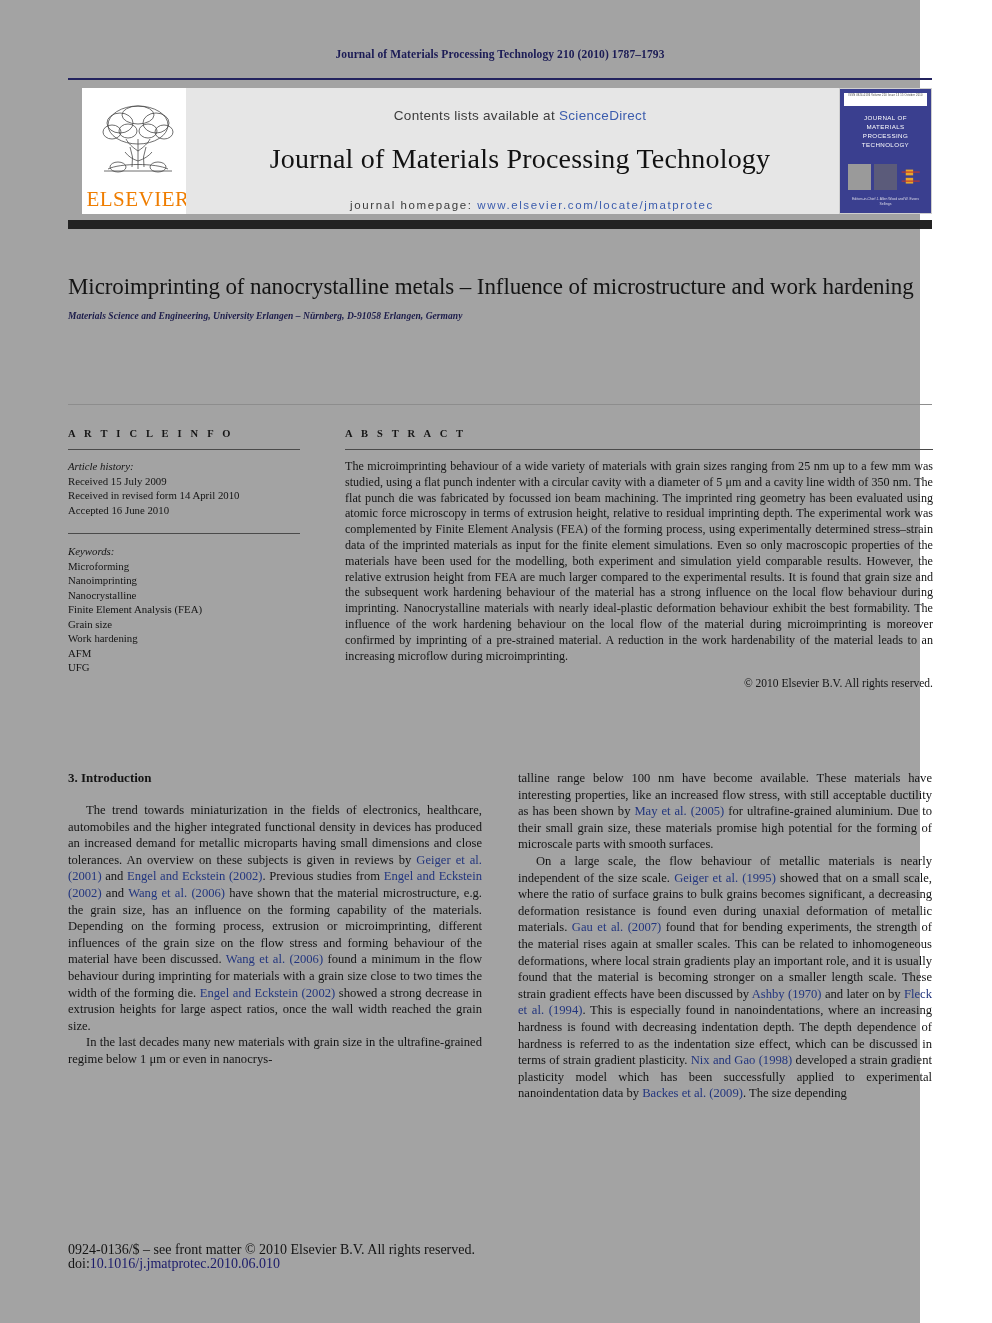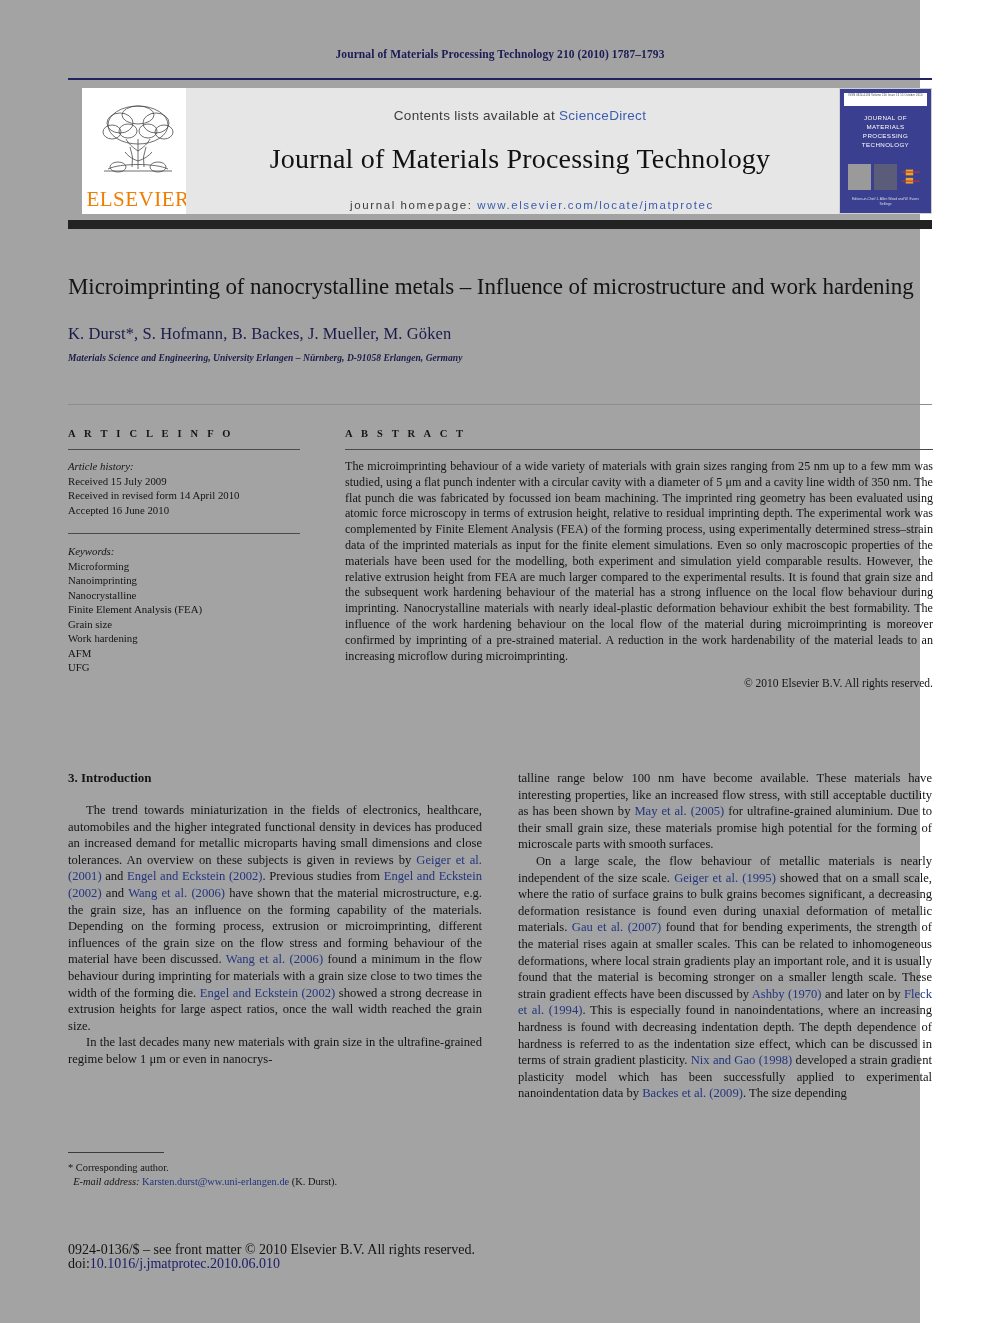--- a/index.html
+++ b/index.html
@@ -419,21 +419,20 @@
       </div>
       <div class="cover-foot">Editors-in-Chief
 J. Allen Wood and W. Evans Sellings</div>
     </div>
   </div>
 
   <div class="black-bar"></div>
 
   <div class="title-block">
     <h1 class="paper-title">Microimprinting of nanocrystalline metals – Influence of microstructure and work hardening</h1>
-    <div class="authors">K. Durst*, S. Hofmann, B. Backes, J. Mueller, M. Göken</div>
     <div class="affiliation">Materials Science and Engineering, University Erlangen – Nürnberg, D-91058 Erlangen, Germany</div>
   </div>
   <div class="rule-under-title"></div>
 
   <div class="info-col">
     <div class="sec-head">A R T I C L E    I N F O</div>
     <div class="hr-thin"></div>
     <div class="info-body">
       <span class="lbl">Article history:</span>
       <span>Received 15 July 2009</span><br>
@@ -465,28 +464,19 @@
     <div class="h2">3.  Introduction</div>
     <p class="p">The trend towards miniaturization in the fields of electronics, healthcare, automobiles and the higher integrated functional density in devices has produced an increased demand for metallic microparts having small dimensions and close tolerances. An overview on these subjects is given in reviews by <span class="cite">Geiger et al. (2001)</span> and <span class="cite">Engel and Eckstein (2002)</span>. Previous studies from <span class="cite">Engel and Eckstein (2002)</span> and <span class="cite">Wang et al. (2006)</span> have shown that the material microstructure, e.g. the grain size, has an influence on the forming capability of the materials. Depending on the forming process, extrusion or microimprinting, different influences of the grain size on the flow stress and forming behaviour of the material have been discussed. <span class="cite">Wang et al. (2006)</span> found a minimum in the flow behaviour during imprinting for materials with a grain size close to two times the width of the forming die. <span class="cite">Engel and Eckstein (2002)</span> showed a strong decrease in extrusion heights for large aspect ratios, once the wall width reached the grain size.</p>
     <p class="p">In the last decades many new materials with grain size in the ultrafine-grained regime below 1 μm or even in nanocrys-</p>
   </div>
 
   <div class="body-right">
     <p class="p noindent">talline range below 100 nm have become available. These materials have interesting properties, like an increased flow stress, with still acceptable ductility as has been shown by <span class="cite">May et al. (2005)</span> for ultrafine-grained aluminium. Due to their small grain size, these materials promise high potential for the forming of microscale parts with smooth surfaces.</p>
     <p class="p">On a large scale, the flow behaviour of metallic materials is nearly independent of the size scale. <span class="cite">Geiger et al. (1995)</span> showed that on a small scale, where the ratio of surface grains to bulk grains becomes significant, a decreasing deformation resistance is found even during unaxial deformation of metallic materials. <span class="cite">Gau et al. (2007)</span> found that for bending experiments, the strength of the material rises again at smaller scales. This can be related to inhomogeneous deformations, where local strain gradients play an important role, and it is usually found that the material is becoming stronger on a smaller length scale. These strain gradient effects have been discussed by <span class="cite">Ashby (1970)</span> and later on by <span class="cite">Fleck et al. (1994)</span>. This is especially found in nanoindentations, where an increasing hardness is found with decreasing indentation depth. The depth dependence of hardness is referred to as the indentation size effect, which can be discussed in terms of strain gradient plasticity. <span class="cite">Nix and Gao (1998)</span> developed a strain gradient plasticity model which has been successfully applied to experimental nanoindentation data by <span class="cite">Backes et al. (2009)</span>. The size depending</p>
   </div>
 
-  <div class="footnote">
-    <div class="fn-rule"></div>
-    <div class="fn-text">
-      <span>* Corresponding author.</span><br>
-      &nbsp;&nbsp;<span class="em">E-mail address:</span>
-      <span class="mail">Karsten.durst@ww.uni-erlangen.de</span>
-      <span>(K. Durst).</span>
-    </div>
-  </div>
 
   <div class="imprint">
     <div>0924-0136/$ – see front matter © 2010 Elsevier B.V. All rights reserved.</div>
     <div><span>doi:</span><span class="doi">10.1016/j.jmatprotec.2010.06.010</span></div>
   </div>
 
 </div>
 
 </body></html>

